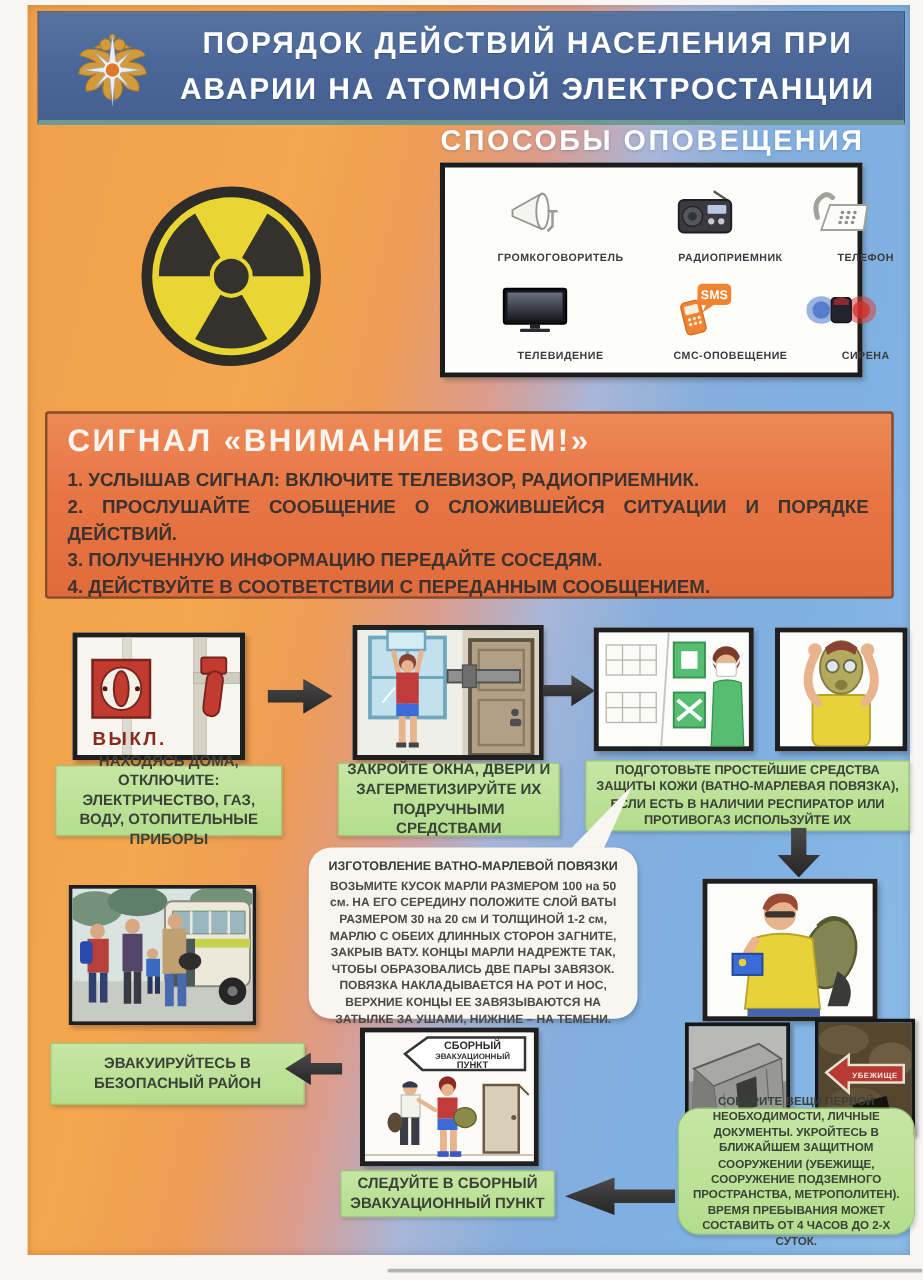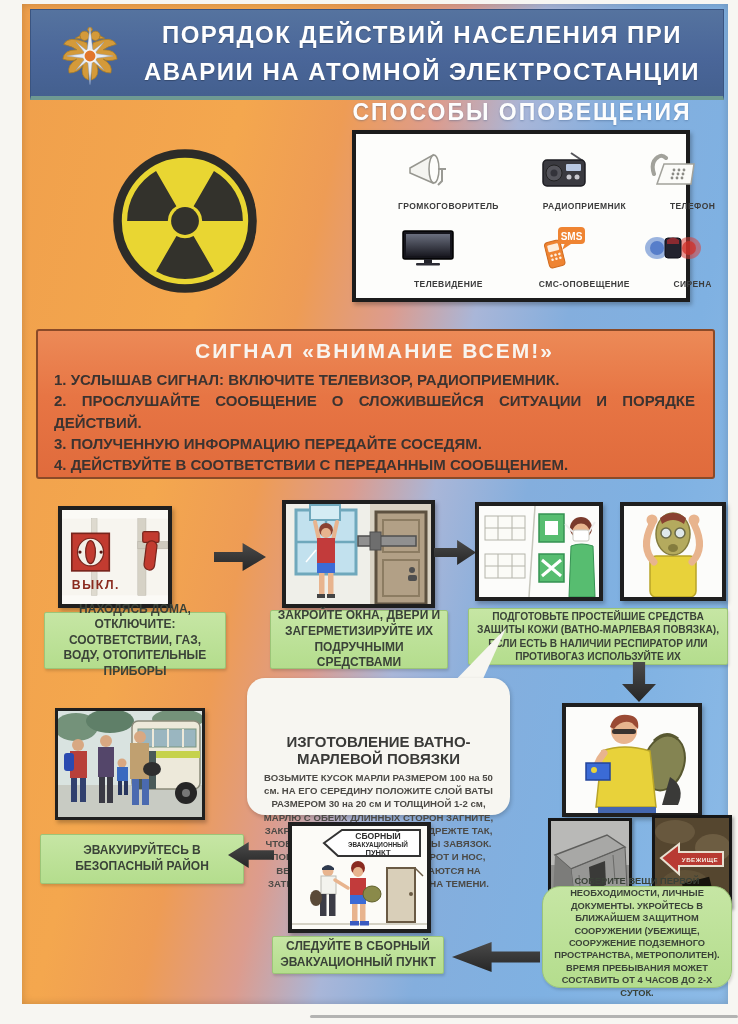--- a/index.html
+++ b/index.html
@@ -23,42 +23,42 @@
   .notif-panel{position:absolute;left:352px;top:130px;width:338px;height:172px;background:#fdfdfb;
     border:4px solid #1c1c1c;box-shadow:2px 3px 4px rgba(0,0,0,.25);
     display:grid;grid-template-columns:1fr 1fr 1fr;grid-template-rows:1fr 1fr;padding:4px 2px;box-sizing:border-box;}
   .notif-cell{display:flex;flex-direction:column;align-items:center;justify-content:flex-end;padding-bottom:5px;}
   .notif-cell .nicon{flex:1;display:flex;align-items:center;justify-content:center;}
   .notif-cell .nlabel{font-size:8.5px;font-weight:700;color:#3c3c3c;letter-spacing:.4px;white-space:nowrap;padding-left:40px;}
   
   .alert-panel{position:absolute;left:36px;top:329px;width:679px;height:150px;
     background:linear-gradient(180deg,#ec8a57 0%,#e77544 45%,#e06b3c 100%);
     border:2px solid #8a4a28;border-radius:3px;padding:8px 18px 6px 16px;box-sizing:border-box;}
-  .alert-title{color:#f8f4ef;font-weight:700;font-size:21px;letter-spacing:2px;text-align:center;margin-bottom:6px;}
+  .alert-title{color:#f8f4ef;font-weight:700;font-size:25px;letter-spacing:2px;margin-bottom:6px;}
   .alert-step{color:#3c3330;font-weight:700;font-size:15px;line-height:1.42;}
   .alert-step.just{text-align:justify;word-spacing:7px;}
   
   .glabel{position:absolute;background:linear-gradient(180deg,#c6e6a4,#b4dd8d);border:1px solid #9cc578;
     border-radius:2px;color:#3a4238;font-weight:700;text-align:center;
     display:flex;align-items:center;justify-content:center;padding:3px 6px;box-sizing:border-box;box-shadow:1px 2px 3px rgba(0,0,0,.15);}
   
   .frame{position:absolute;background:#fbfaf6;border:4px solid #1f1f1f;box-sizing:border-box;box-shadow:2px 3px 4px rgba(0,0,0,.25);}
   .frame svg{display:block;width:100%;height:100%;}
   .photo{position:absolute;border:3px solid #161616;box-sizing:border-box;box-shadow:2px 2px 3px rgba(0,0,0,.3);}
   .photo svg{display:block;width:100%;height:100%;}
   
   .arr{position:absolute;background:linear-gradient(180deg,#4a4a4a,#262626);}
   .arr-right{clip-path:polygon(0 32%,55% 32%,55% 0,100% 50%,55% 100%,55% 68%,0 68%);}
   .arr-left{clip-path:polygon(100% 32%,45% 32%,45% 0,0 50%,45% 100%,45% 68%,100% 68%);}
   .arr-down{clip-path:polygon(32% 0,68% 0,68% 55%,100% 55%,50% 100%,0 55%,32% 55%);}
   
   .gauze-note{position:absolute;left:247px;top:678px;width:263px;height:137px;background:#f7f6f1;
     border-radius:18px;box-shadow:1px 2px 4px rgba(0,0,0,.2);padding:10px 10px 6px;box-sizing:border-box;text-align:center;}
   .gauze-tail{position:absolute;left:438px;top:628px;width:72px;height:62px;}
-  .gauze-title{font-size:15px;font-weight:700;color:#3a3a38;margin-bottom:4px;margin-top:45px;}
+  .gauze-title{font-size:10px;font-weight:700;color:#3a3a38;margin-bottom:4px;}
   .gauze-body{font-size:9.6px;font-weight:700;color:#4c4a46;line-height:1.38;}
   .scan-line{position:absolute;left:310px;top:1015px;width:428px;height:3px;background:#8f8f8f;opacity:.65;border-radius:2px;}
   .lbl-medium{font-size:12px;line-height:1.3;}
   .lbl-small{font-size:10.2px;line-height:1.32;}
   .lbl-tiny{font-size:9.3px;line-height:1.34;}
 </style>
 </head>
 <body>
 
 <div class="page">
@@ -204,38 +204,38 @@
   </div>
 
   <div class="alert-panel">
     <div class="alert-title">СИГНАЛ «ВНИМАНИЕ ВСЕМ!»</div>
     <div class="alert-step">1. УСЛЫШАВ СИГНАЛ: ВКЛЮЧИТЕ ТЕЛЕВИЗОР, РАДИОПРИЕМНИК.</div>
     <div class="alert-step just">2. ПРОСЛУШАЙТЕ СООБЩЕНИЕ О СЛОЖИВШЕЙСЯ СИТУАЦИИ И ПОРЯДКЕ ДЕЙСТВИЙ.</div>
     <div class="alert-step">3. ПОЛУЧЕННУЮ ИНФОРМАЦИЮ ПЕРЕДАЙТЕ СОСЕДЯМ.</div>
     <div class="alert-step">4. ДЕЙСТВУЙТЕ В СООТВЕТСТВИИ С ПЕРЕДАННЫМ СООБЩЕНИЕМ.</div>
   </div>
 
-  <div class="frame" style="left:58px;top:506px;width:114px;height:102px;">
+  <div class="frame" style="left:58px;top:506px;width:138px;height:102px;">
     <svg viewBox="0 0 130 94">
       <rect width="130" height="94" fill="#f7f5ef"></rect>
       <rect x="36" y="0" width="7" height="94" fill="#dedacf" stroke="#bab6aa" stroke-width=".5"></rect>
       <rect x="93" y="0" width="10" height="94" fill="#d6d2c6" stroke="#b2aea2" stroke-width=".5"></rect>
       <rect x="93" y="28" width="37" height="9" fill="#cfcbbf" stroke="#aaa69a" stroke-width=".5"></rect>
       <rect x="12" y="18" width="46" height="46" fill="#c23b30" stroke="#77241c" stroke-width="2"></rect>
       <ellipse cx="35" cy="41" rx="16" ry="17" fill="#f3f0e8" stroke="#77241c" stroke-width="1.5"></ellipse>
       <ellipse cx="35" cy="41" rx="6" ry="14" fill="#c23b30" stroke="#77241c" stroke-width="1.5"></ellipse>
       <circle cx="22" cy="41" r="2" fill="#58140f"></circle>
         <circle cx="48" cy="41" r="2" fill="#58140f"></circle>
       <rect x="99" y="16" width="20" height="13" rx="2" fill="#c23b30" stroke="#77241c" stroke-width="1.5"></rect>
       <rect x="102" y="27" width="13" height="36" rx="6.5" fill="#c23b30" stroke="#77241c" stroke-width="1.5" transform="rotate(7 108 45)"></rect>
       <text x="12" y="86" font-size="15" font-weight="bold" fill="#8a2a1e" letter-spacing="2" font-family="Liberation Sans, sans-serif">ВЫКЛ.</text>
     </svg>
   </div>
   <div class="arr arr-right" style="left:214px;top:543px;width:52px;height:28px;"></div>
-  <div class="glabel lbl-medium" style="left:44px;top:612px;width:182px;height:57px;">НАХОДЯСЬ ДОМА, ОТКЛЮЧИТЕ: СООТВЕТСТВИИ, ГАЗ, ВОДУ, ОТОПИТЕЛЬНЫЕ ПРИБОРЫ</div>
+  <div class="glabel lbl-medium" style="left:44px;top:612px;width:182px;height:57px;">НАХОДЯСЬ ДОМА, ОТКЛЮЧИТЕ: ЭЛЕКТРИЧЕСТВО, ГАЗ, ВОДУ, ОТОПИТЕЛЬНЫЕ ПРИБОРЫ</div>
 
   <div class="frame" style="left:282px;top:500px;width:153px;height:108px;">
     <svg viewBox="0 0 145 100">
       <rect width="145" height="100" fill="#efefe9"></rect>
       <rect x="84" y="0" width="61" height="100" fill="#d9d2c3"></rect>
       <rect x="10" y="6" width="60" height="64" fill="#c2e1ee" stroke="#6fa8bc" stroke-width="3"></rect>
       <line x1="40" y1="6" x2="40" y2="70" stroke="#6fa8bc" stroke-width="2.5"></line>
       <line x1="10" y1="38" x2="70" y2="38" stroke="#6fa8bc" stroke-width="2.5"></line>
       <rect x="24" y="1" width="30" height="15" fill="#d4ecf4" stroke="#6fa8bc" stroke-width="2"></rect>
       <line x1="20" y1="58" x2="30" y2="46" stroke="#fff" stroke-width="1.5"></line>

